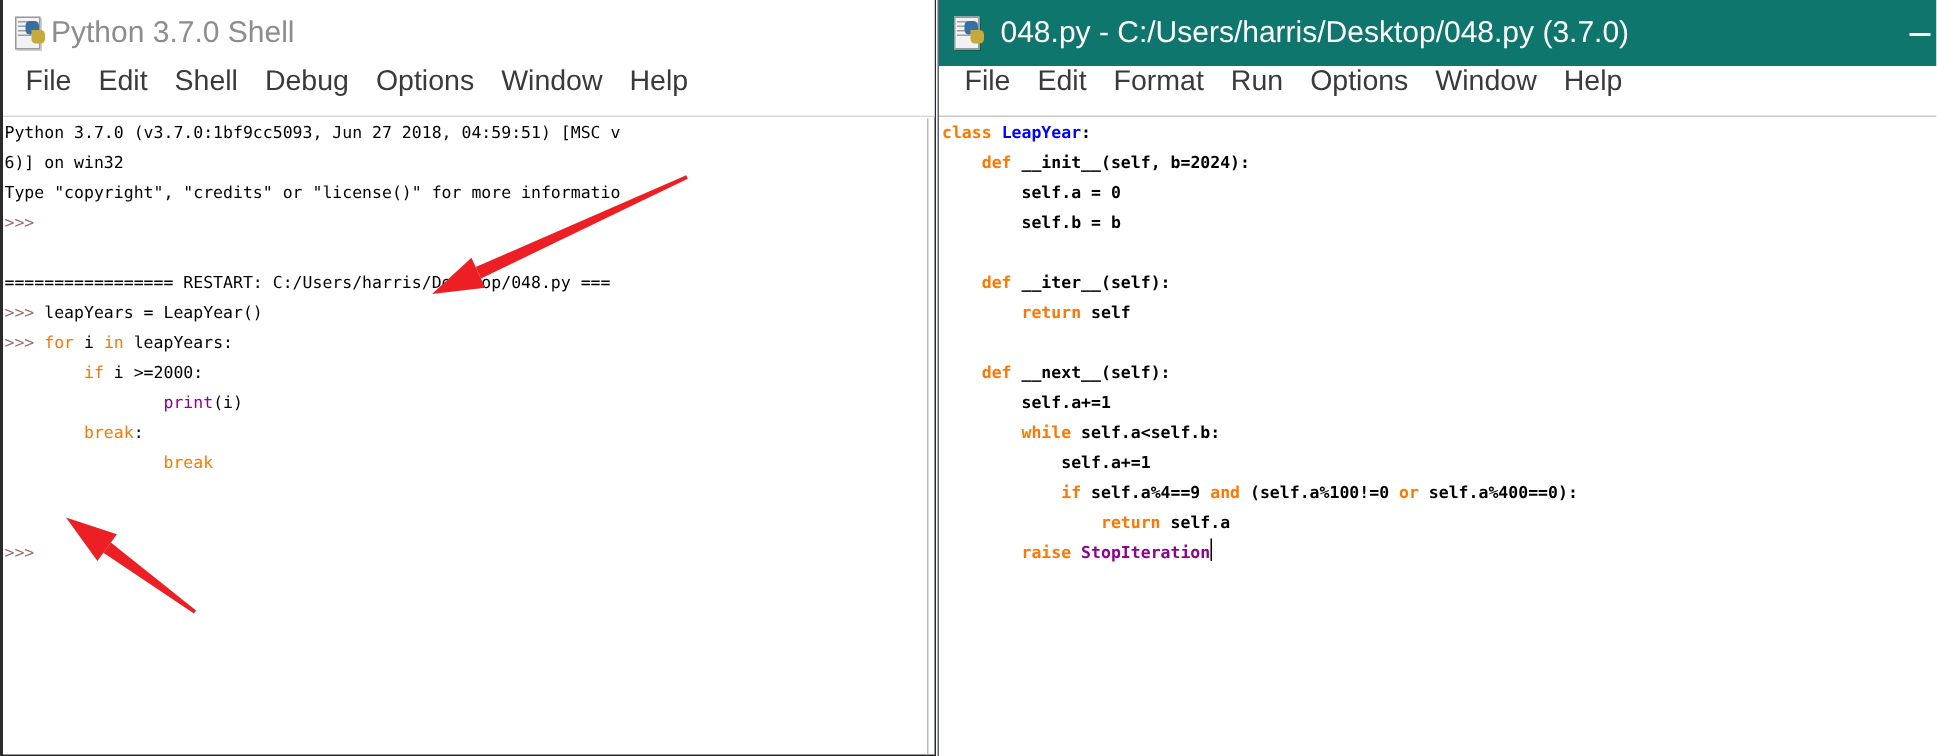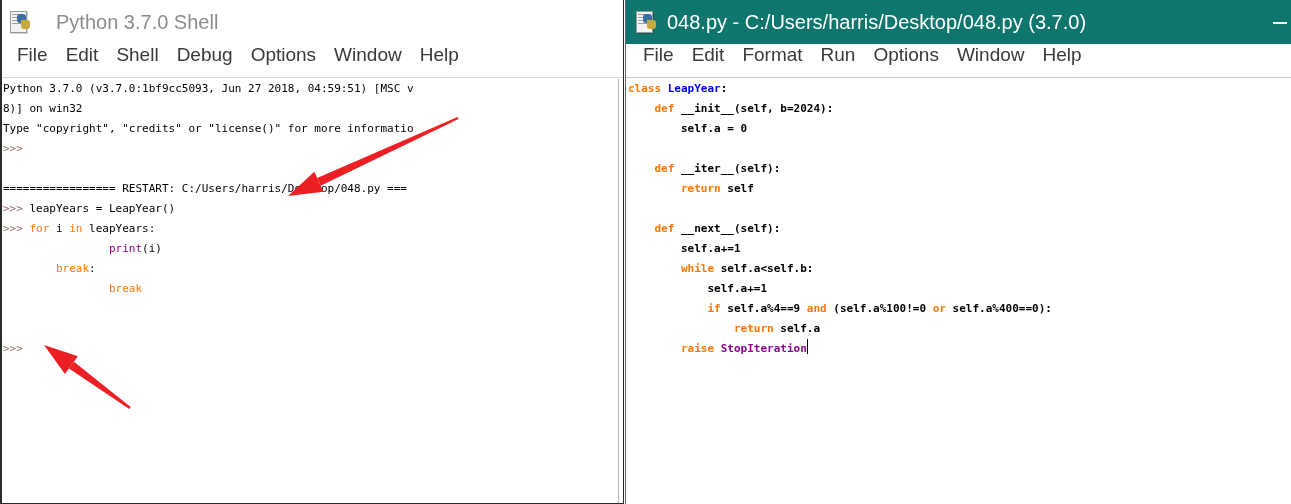--- a/index.html
+++ b/index.html
@@ -67,21 +67,21 @@
   .t-builtin{color:#900090;}
   .t-def    {color:#000000;}
   .t-prompt {color:#9b6a6a;}
   .t-cls    {color:#0000ff;}
 
   
   #shell-window{
     left:0;top:0;width:624px;height:504px;
     border:1px solid #2b2b2b;border-top:none;border-left-width:2px;
   }
-  #shell-window .titlebar{background:#ffffff;padding-left:8px;gap:24px;}
+  #shell-window .titlebar{background:#ffffff;padding-left:8px;gap:2px;}
   #shell-window .tb-text{color:#8d8d8d;}
   #shell-window .menubar{padding-left:6px;border-bottom:1px solid #d9d9d9;}
   #shell-codearea{
     position:absolute;left:1px;top:79px;right:6px;bottom:2px;
     overflow:hidden;
   }
   #shell-vsep{
     position:absolute;right:4px;top:79px;bottom:0;width:1px;background:#b9b9b9;
   }
 
@@ -129,27 +129,28 @@
         <span class="mi">Edit</span>
         <span class="mi">Shell</span>
         <span class="mi">Debug</span>
         <span class="mi">Options</span>
         <span class="mi">Window</span>
         <span class="mi">Help</span>
       </div>
 
     <div class="codearea" id="shell-codearea">
         <div class="codeline"><span class="t-plain">Python 3.7.0 (v3.7.0:1bf9cc5093, Jun 27 2018, 04:59:51) [MSC v</span></div>
-        <div class="codeline"><span class="t-plain">8)] on win32</span></div>
+        <div class="codeline"><span class="t-plain">6)] on win32</span></div>
         <div class="codeline"><span class="t-plain">Type "copyright", "credits" or "license()" for more informatio</span></div>
         <div class="codeline"><span class="t-prompt">&gt;&gt;&gt; </span></div>
         <div class="codeline"><span class="t-plain"></span></div>
         <div class="codeline"><span class="t-plain">================= RESTART: C:/Users/harris/Desktop/048.py ===</span></div>
         <div class="codeline"><span class="t-prompt">&gt;&gt;&gt; </span><span class="t-plain">leapYears = LeapYear()</span></div>
         <div class="codeline"><span class="t-prompt">&gt;&gt;&gt; </span><span class="t-kw">for</span><span class="t-plain"> i </span><span class="t-kw">in</span><span class="t-plain"> leapYears:</span></div>
+        <div class="codeline"><span class="t-plain">        </span><span class="t-kw">if</span><span class="t-plain"> i &gt;=2000:</span></div>
         <div class="codeline"><span class="t-plain">                </span><span class="t-builtin">print</span><span class="t-plain">(i)</span></div>
         <div class="codeline"><span class="t-plain">        </span><span class="t-kw">break</span><span class="t-plain">:</span></div>
         <div class="codeline"><span class="t-plain">                </span><span class="t-kw">break</span></div>
         <div class="codeline"><span class="t-plain"></span></div>
         <div class="codeline"><span class="t-plain"></span></div>
         <div class="codeline"><span class="t-prompt">&gt;&gt;&gt; </span></div>
       </div>
     <div id="shell-vsep"></div>
   </div>
 
@@ -175,20 +176,21 @@
         <span class="mi">Run</span>
         <span class="mi">Options</span>
         <span class="mi">Window</span>
         <span class="mi">Help</span>
       </div>
 
     <div class="codearea" id="editor-codearea">
         <div class="codeline"><span class="t-kw">class</span><span class="t-plain"> </span><span class="t-cls">LeapYear</span><span class="t-plain">:</span></div>
         <div class="codeline"><span class="t-plain">    </span><span class="t-kw">def</span><span class="t-plain"> </span><span class="t-def">__init__</span><span class="t-plain">(self, b=2024):</span></div>
         <div class="codeline"><span class="t-plain">        self.a = 0</span></div>
+        <div class="codeline"><span class="t-plain">        self.b = b</span></div>
         <div class="codeline"><span class="t-plain"></span></div>
         <div class="codeline"><span class="t-plain">    </span><span class="t-kw">def</span><span class="t-plain"> </span><span class="t-def">__iter__</span><span class="t-plain">(self):</span></div>
         <div class="codeline"><span class="t-plain">        </span><span class="t-kw">return</span><span class="t-plain"> self</span></div>
         <div class="codeline"><span class="t-plain"></span></div>
         <div class="codeline"><span class="t-plain">    </span><span class="t-kw">def</span><span class="t-plain"> </span><span class="t-def">__next__</span><span class="t-plain">(self):</span></div>
         <div class="codeline"><span class="t-plain">        self.a+=1</span></div>
         <div class="codeline"><span class="t-plain">        </span><span class="t-kw">while</span><span class="t-plain"> self.a&lt;self.b:</span></div>
         <div class="codeline"><span class="t-plain">            self.a+=1</span></div>
         <div class="codeline"><span class="t-plain">            </span><span class="t-kw">if</span><span class="t-plain"> self.a%4==9 </span><span class="t-kw">and</span><span class="t-plain"> (self.a%100!=0 </span><span class="t-kw">or</span><span class="t-plain"> self.a%400==0):</span></div>
         <div class="codeline"><span class="t-plain">                </span><span class="t-kw">return</span><span class="t-plain"> self.a</span></div>

